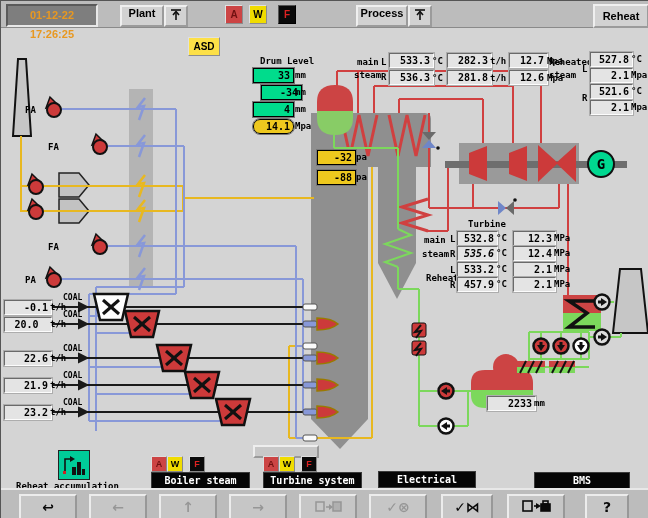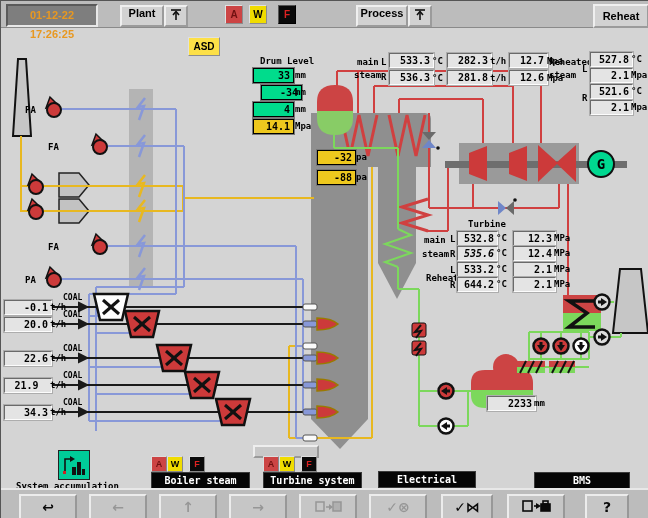--- a/index.html
+++ b/index.html
@@ -382,21 +382,21 @@
     <div class="tbtn" style="left:592px;top:3px;width:52px;height:20px;line-height:20px;">Reheat</div>
   </div>
 
   <div class="lbl" style="left:259px;top:55px;">Drum Level</div>
   <div class="disp green" style="left:252px;top:67px;width:36px;">33</div>
   <div class="unit" style="left:294px;top:69px;">mm</div>
   <div class="disp green" style="left:252px;top:84px;width:36px;margin-left:8px;">-34</div>
   <div class="unit" style="left:294px;top:86px;">mm</div>
   <div class="disp green" style="left:252px;top:101px;width:36px;">4</div>
   <div class="unit" style="left:294px;top:103px;">mm</div>
-  <div class="disp yellow" style="left:252px;top:118px;width:36px;">14.1</div>
+  <div class="disp yellow" style="left:252px;top:118px;width:36px;border-radius:7px;">14.1</div>
   <div class="unit" style="left:294px;top:120px;">Mpa</div>
 
   <div class="disp yellow" style="left:316px;top:149px;width:34px;">-32</div>
   <div class="unit" style="left:355px;top:151px;">pa</div>
   <div class="disp yellow" style="left:316px;top:169px;width:34px;">-88</div>
   <div class="unit" style="left:355px;top:171px;">pa</div>
 
   <div class="lbl" style="left:356px;top:56px;">main</div>
   <div class="lbl" style="left:353px;top:69px;">steam</div>
   <div class="lbl" style="left:380px;top:56px;">L</div>
@@ -440,38 +440,38 @@
   <div class="unit" style="left:495px;top:247px;">°C</div>
   <div class="disp" style="left:512px;top:245px;width:38px;">12.4</div>
   <div class="unit" style="left:553px;top:247px;">MPa</div>
   <div class="lbl" style="left:425px;top:272px;">Reheat</div>
   <div class="lbl" style="left:449px;top:264px;">L</div>
   <div class="disp" style="left:456px;top:261px;width:36px;">533.2</div>
   <div class="unit" style="left:495px;top:263px;">°C</div>
   <div class="disp" style="left:512px;top:261px;width:38px;">2.1</div>
   <div class="unit" style="left:553px;top:263px;">MPa</div>
   <div class="lbl" style="left:449px;top:279px;">R</div>
-  <div class="disp" style="left:456px;top:276px;width:36px;">644.2</div>
+  <div class="disp" style="left:456px;top:276px;width:36px;">457.9</div>
   <div class="unit" style="left:495px;top:278px;">°C</div>
   <div class="disp" style="left:512px;top:276px;width:38px;">2.1</div>
   <div class="unit" style="left:553px;top:278px;">MPa</div>
 
   <div class="disp" style="left:3px;top:299px;width:43px;">-0.1</div>
   <div class="unit" style="left:49px;top:301px;">t/h</div>
   <div class="lbl" style="left:62px;top:292px;font-size:8px;">COAL</div>
-  <div class="disp" style="left:3px;top:316px;width:43px;">20.0</div>
+  <div class="disp" style="left:3px;top:316px;width:43px;text-align:center;">20.0</div>
   <div class="unit" style="left:49px;top:318px;">t/h</div>
   <div class="lbl" style="left:62px;top:309px;font-size:8px;">COAL</div>
   <div class="disp" style="left:3px;top:350px;width:43px;">22.6</div>
   <div class="unit" style="left:49px;top:352px;">t/h</div>
   <div class="lbl" style="left:62px;top:343px;font-size:8px;">COAL</div>
-  <div class="disp" style="left:3px;top:377px;width:43px;text-align:center;">21.9</div>
+  <div class="disp" style="left:3px;top:377px;width:43px;">21.9</div>
   <div class="unit" style="left:49px;top:379px;">t/h</div>
   <div class="lbl" style="left:62px;top:370px;font-size:8px;">COAL</div>
-  <div class="disp" style="left:3px;top:404px;width:43px;">34.3</div>
+  <div class="disp" style="left:3px;top:404px;width:43px;">23.2</div>
   <div class="unit" style="left:49px;top:406px;">t/h</div>
   <div class="lbl" style="left:62px;top:397px;font-size:8px;">COAL</div>
 
   <div class="lbl" style="left:24px;top:104px;">PA</div>
   <div class="lbl" style="left:47px;top:141px;">FA</div>
   <div class="lbl" style="left:47px;top:241px;">FA</div>
   <div class="lbl" style="left:24px;top:274px;">PA</div>
 
   <div class="disp" style="left:486px;top:395px;width:44px;">2233</div>
   <div class="unit" style="left:533px;top:397px;">mm</div>
@@ -482,21 +482,21 @@
       <g>
           <rect x="13" y="16" width="4" height="8" fill="#111"></rect>
           <rect x="18" y="11" width="4" height="13" fill="#111"></rect>
           <rect x="23" y="18" width="3" height="6" fill="#111"></rect>
       <polyline points="6,22 6,8 13,8" stroke="#111" stroke-width="1.6" fill="none"></polyline>
           <path d="M11,5 L16,8 L11,11 Z" fill="#111"></path>
       <rect x="4" y="20" width="3" height="3" fill="#cc2222"></rect>
         </g>
     </svg>
   </div>
-  <div class="lbl" style="left:15px;top:480px;">System accumulation</div>
+  <div class="lbl" style="left:15px;top:480px;">Reheat accumulation</div>
 
   <div class="amini" style="left:150px;top:455px;background:#cc4444;color:#701010;">A</div>
   <div class="amini" style="left:166px;top:455px;background:#f0dc00;color:#000;">W</div>
   <div class="amini" style="left:188px;top:455px;background:#0a0a0a;color:#dd2222;">F</div>
   <div class="sysbtn" style="left:150px;top:471px;width:97px;">Boiler steam</div>
 
   <div class="amini" style="left:262px;top:455px;background:#cc4444;color:#701010;">A</div>
   <div class="amini" style="left:278px;top:455px;background:#f0dc00;color:#000;">W</div>
   <div class="amini" style="left:300px;top:455px;background:#0a0a0a;color:#dd2222;">F</div>
   <div class="sysbtn" style="left:262px;top:471px;width:97px;">Turbine system</div>

